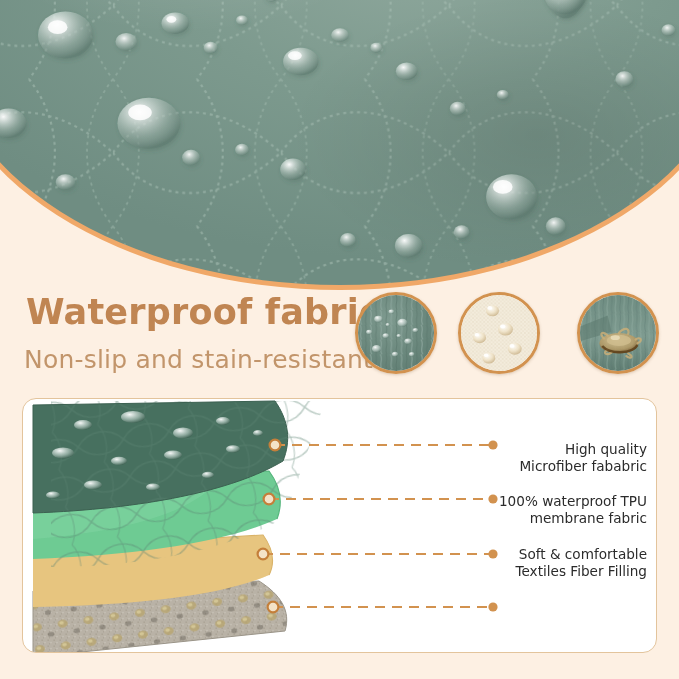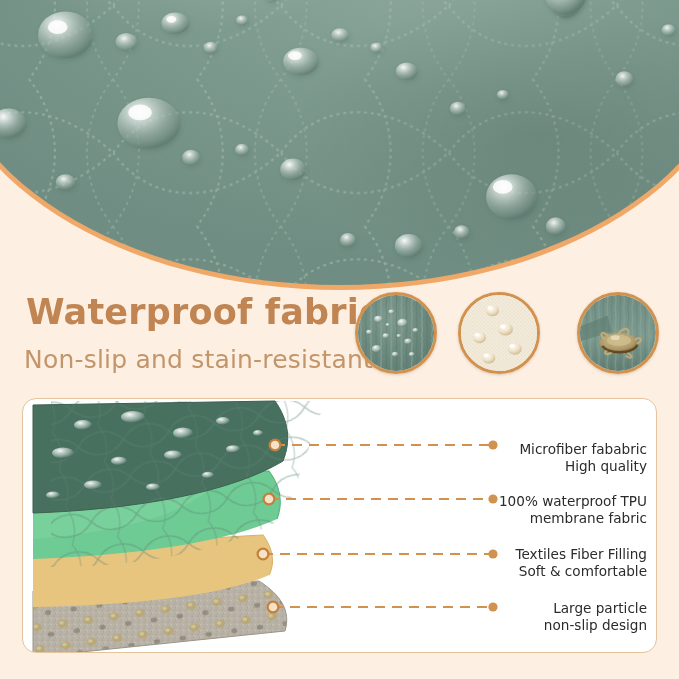--- a/index.html
+++ b/index.html
@@ -349,29 +349,25 @@
         <circle cx="250" cy="208" r="5.4" fill="#f4e3c8" stroke="#c47f3a" stroke-width="2.2"></circle>
         <circle cx="470" cy="46" r="4.6" fill="#d2924f"></circle>
         <circle cx="470" cy="100" r="4.6" fill="#d2924f"></circle>
         <circle cx="470" cy="155" r="4.6" fill="#d2924f"></circle>
         <circle cx="470" cy="208" r="4.6" fill="#d2924f"></circle>
       </g>
     </svg>
   </div>
 
   <div class="label" id="l1">
+    <span>High quality</span>
     <span>Microfiber fababric</span>
-    <span>High quality</span>
   </div>
   <div class="label" id="l2">
     <span>100% waterproof TPU</span>
     <span>membrane fabric</span>
   </div>
   <div class="label" id="l3">
+    <span>Soft &amp; comfortable</span>
     <span>Textiles Fiber Filling</span>
-    <span>Soft &amp; comfortable</span>
-  </div>
-  <div class="label" id="l4">
-    <span>Large particle</span>
-    <span>non-slip design</span>
   </div>
 
 </div>
 
 </body></html>

